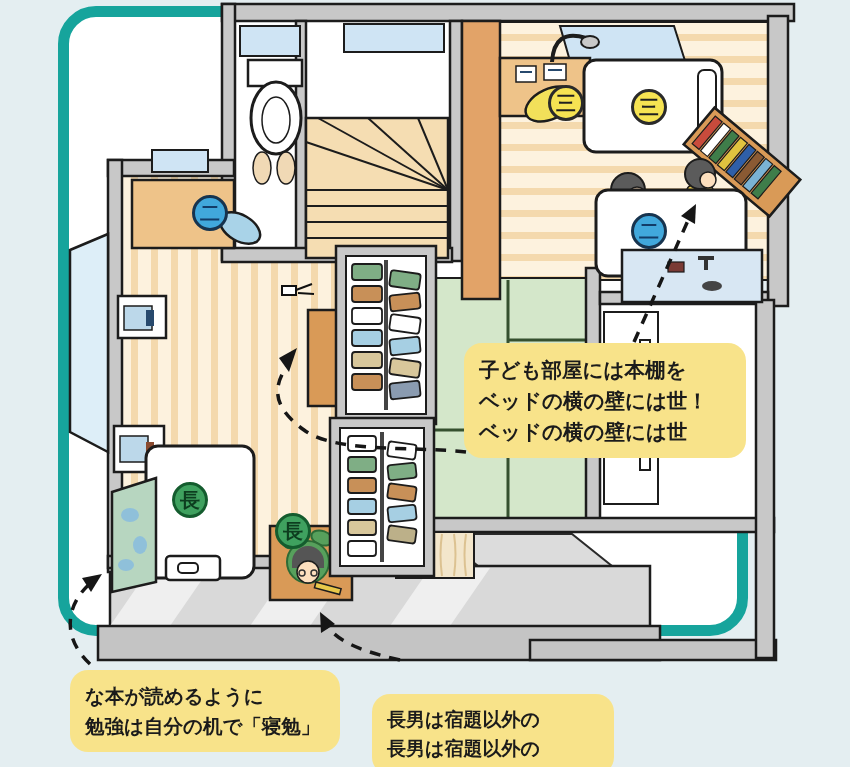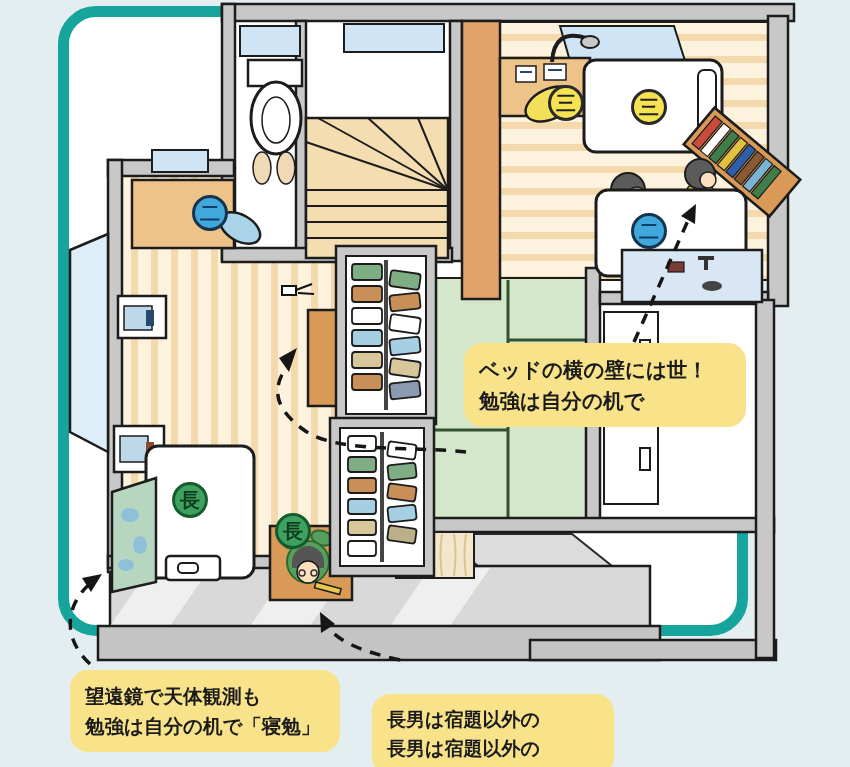--- a/index.html
+++ b/index.html
@@ -258,23 +258,24 @@
 </svg>
 
 <div class="badge badge-blue" style="left:192px;top:195px;">二</div>
 <div class="badge badge-yellow" style="left:548px;top:85px;">三</div>
 <div class="badge badge-yellow" style="left:631px;top:89px;">三</div>
 <div class="badge badge-blue" style="left:631px;top:213px;">二</div>
 <div class="badge badge-green" style="left:172px;top:482px;">長</div>
 <div class="badge badge-green" style="left:275px;top:513px;">長</div>
 
 <div class="callout callout-1">
+  <span>子ども部屋には本棚を</span>
   <span>ベッドの横の壁には世！</span>
-  <span>勉強は自分の机で</span>
+  <span>ベッドの横の壁には世</span>
 </div>
 <div class="callout callout-2">
-  <span>望遠鏡で天体観測も</span>
+  <span>な本が読めるように</span>
   <span>勉強は自分の机で「寝勉」</span>
 </div>
 <div class="callout callout-3">
   <span>長男は宿題以外の</span>
   <span>長男は宿題以外の</span>
 </div>
 
 </body></html>

